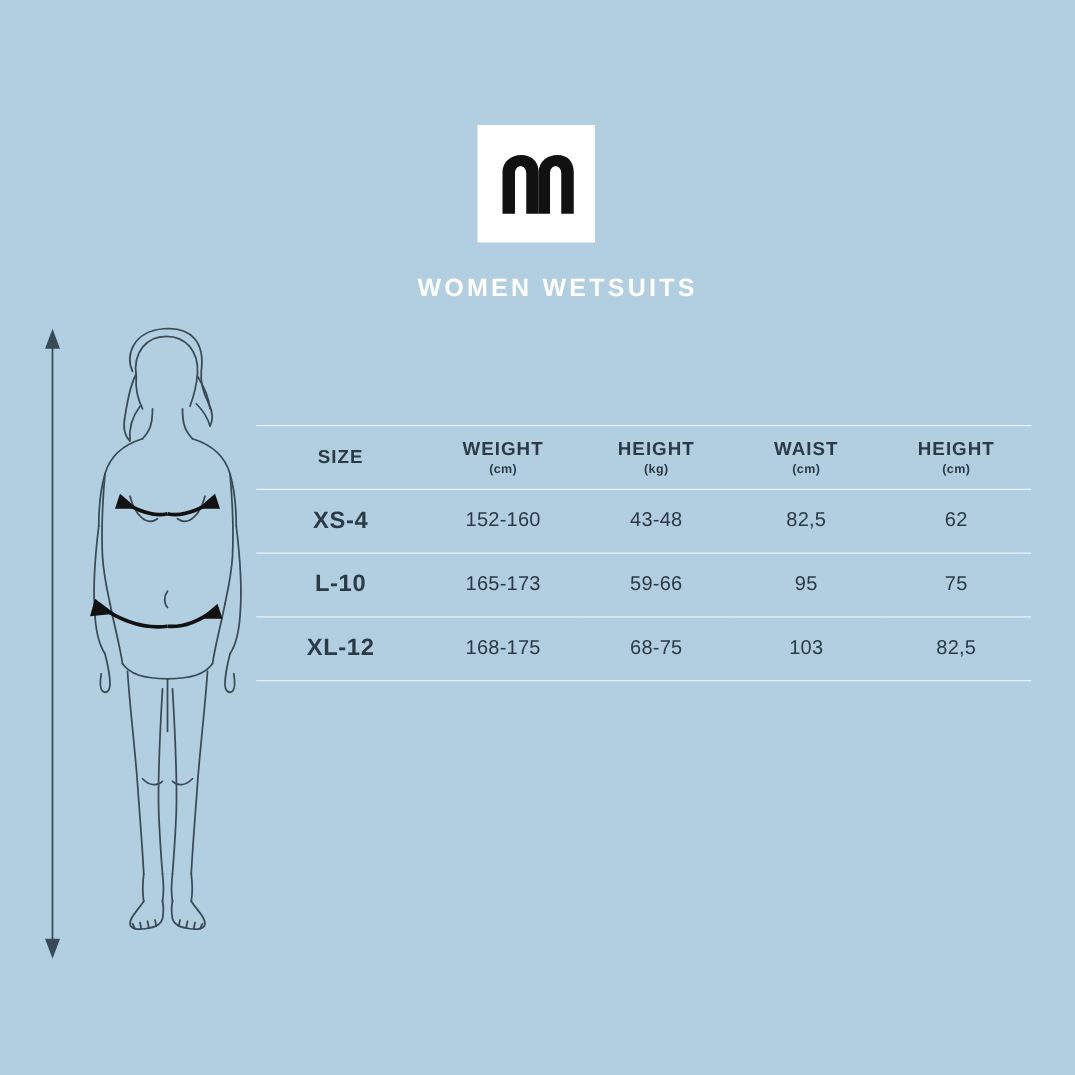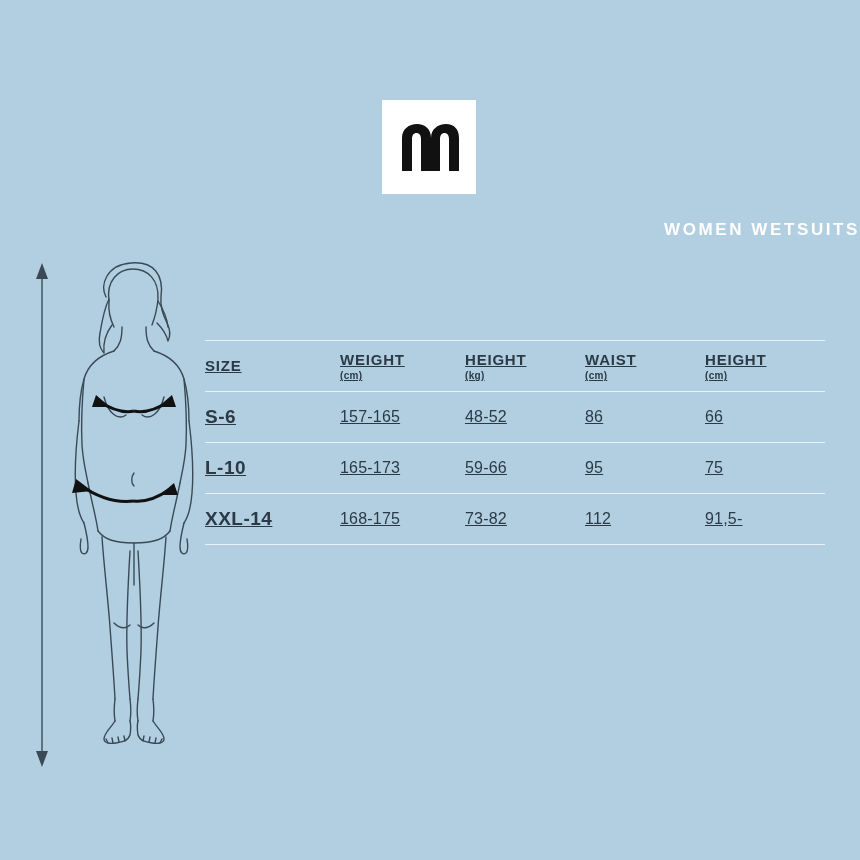--- a/index.html
+++ b/index.html
@@ -34,23 +34,23 @@
     align-items: center;
     justify-content: center;
   }
   .logo-box svg { display: block; }
 
   .brand-title {
     position: absolute;
     left: 0;
     right: 0;
     top: 220px;
-    text-align: right;
+    text-align: center;
     color: #ffffff;
-    font-size: 17px;
+    font-size: 20px;
     letter-spacing: 2.6px;
     font-weight: 700;
     margin-left: 32px;
   }
 
   
   .figure-wrap {
     position: absolute;
     left: 30px;
     top: 255px;
@@ -69,25 +69,24 @@
     table-layout: fixed;
   }
   .size-table tr {
     border-top: 1px solid #e8f1f7;
     border-bottom: 1px solid #e8f1f7;
   }
   .size-table thead tr {
     border-top: 1px solid #e8f1f7;
   }
   .size-table th, .size-table td {
-    text-align: left;
+    text-align: center;
     padding: 0;
     height: 50px;
     vertical-align: middle;
-    text-decoration: underline;
   }
   .size-table th {
     font-size: 15px;
     font-weight: 700;
     letter-spacing: 0.8px;
     color: #2b3a45;
   }
   .unit {
     display: block;
     font-size: 10px;
@@ -227,36 +226,36 @@
           <span class="unit">(cm)</span>
         </th>
         <th>
           <span>HEIGHT</span>
           <span class="unit">(cm)</span>
         </th>
       </tr>
     </thead>
     <tbody>
       <tr>
-        <td class="cell-size">S-6</td>
-        <td class="cell-val">157-165</td>
-        <td class="cell-val">48-52</td>
-        <td class="cell-val">86</td>
-        <td class="cell-val">66</td>
+        <td class="cell-size">XS-4</td>
+        <td class="cell-val">152-160</td>
+        <td class="cell-val">43-48</td>
+        <td class="cell-val">82,5</td>
+        <td class="cell-val">62</td>
       </tr>
       <tr>
         <td class="cell-size">L-10</td>
         <td class="cell-val">165-173</td>
         <td class="cell-val">59-66</td>
         <td class="cell-val">95</td>
         <td class="cell-val">75</td>
       </tr>
       <tr>
-        <td class="cell-size">XXL-14</td>
+        <td class="cell-size">XL-12</td>
         <td class="cell-val">168-175</td>
-        <td class="cell-val">73-82</td>
-        <td class="cell-val">112</td>
-        <td class="cell-val">91,5-</td>
+        <td class="cell-val">68-75</td>
+        <td class="cell-val">103</td>
+        <td class="cell-val">82,5</td>
       </tr>
     </tbody>
   </table>
 
 </div>
 
 </body></html>

